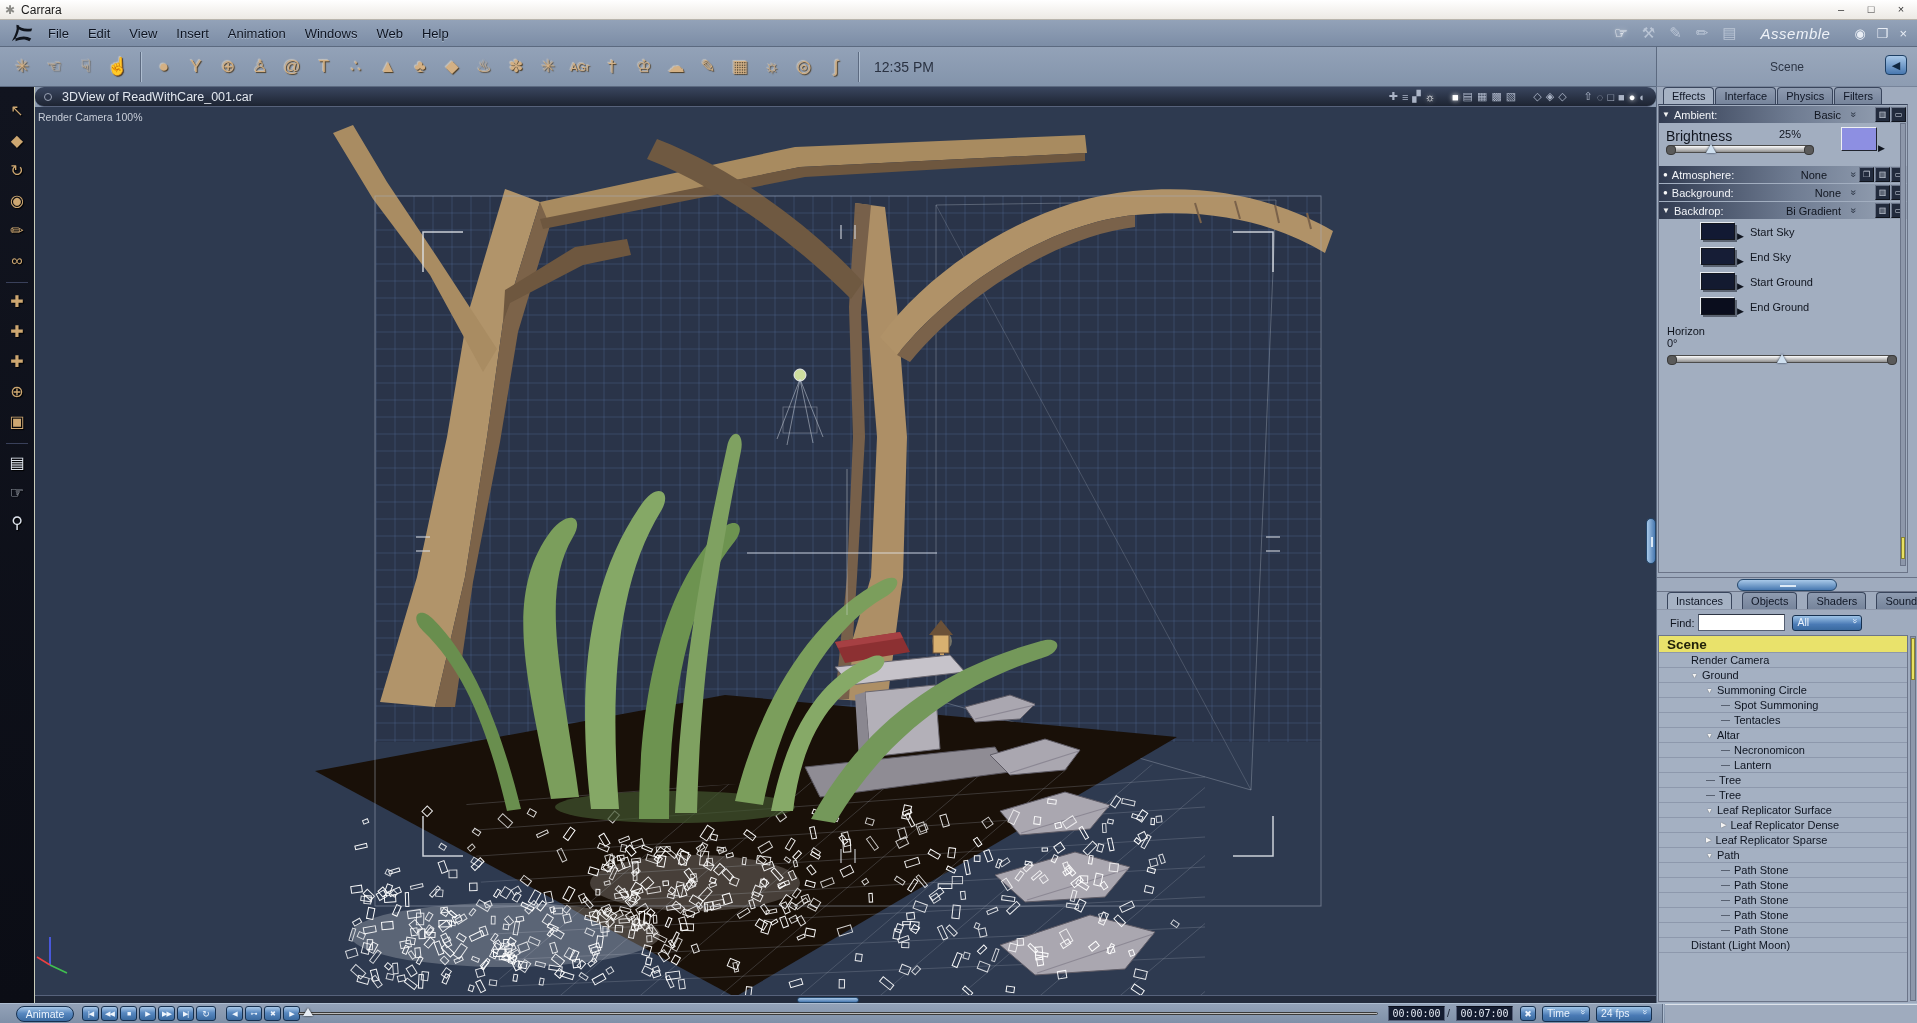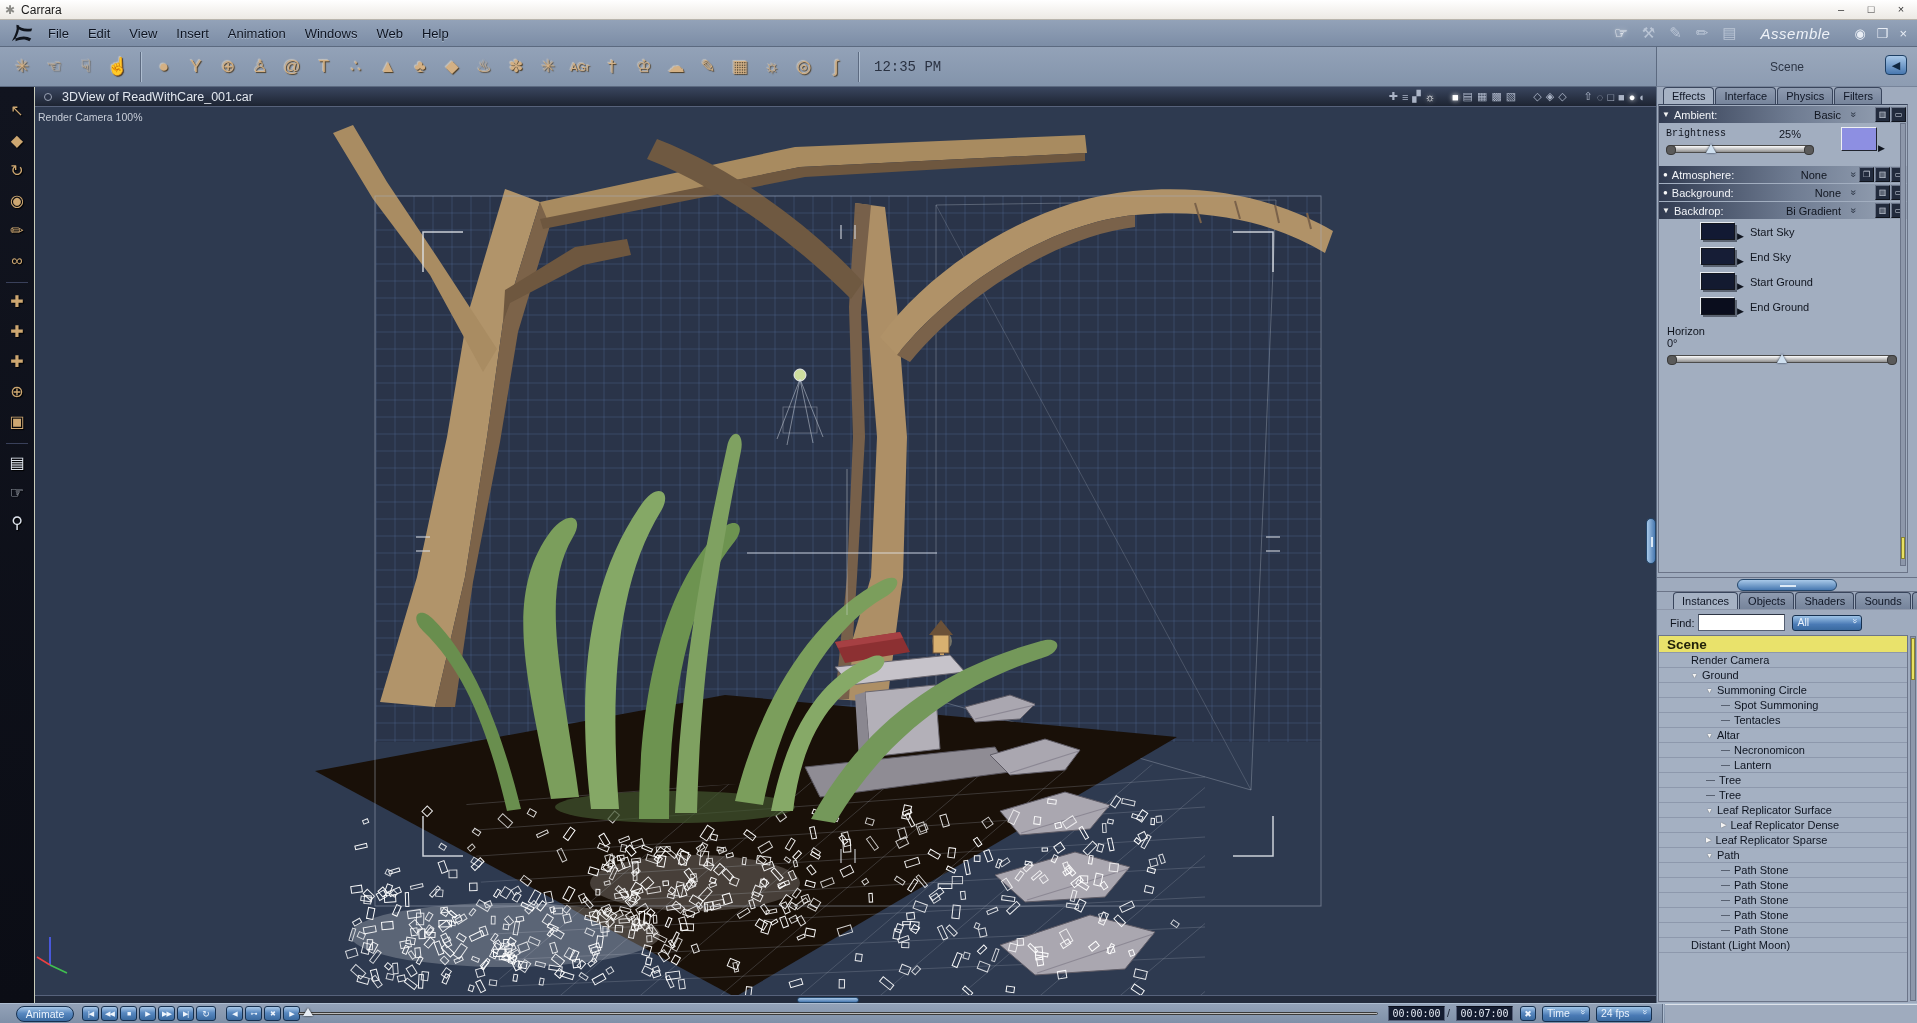--- a/index.html
+++ b/index.html
@@ -23,36 +23,36 @@
   .room.active{color:#ffffff;opacity:1;text-shadow:0 0 6px #fff,0 0 2px #fff;}
   .mode-label{font-size:15px;font-style:italic;color:#eef2f8;letter-spacing:.5px;margin:0 10px;}
   .mode-icon{font-size:13px;color:#e8edf5;cursor:default;}
 
   
   .toolbar{position:absolute;left:0;top:47px;width:1656px;height:40px;background:linear-gradient(#93a2b8,#8394ab);display:flex;align-items:center;border-bottom:1px solid #5c6a80;}
   .tb-group{display:flex;align-items:center;}
   .tbicon{width:32px;text-align:center;font-size:17px;color:#d3b084;text-shadow:1px 1px 1px #4d3c24,-1px -1px 1px rgba(244,228,200,.55);cursor:default;}
   .tbicon.txt{font-size:11px;font-weight:normal;}
   .tb-sep{width:2px;height:30px;background:#5c6a80;border-right:1px solid #aebdd0;margin:0 6px;}
-  .clock{font-size:14px;color:#2a3242;margin-left:8px;font-family:Liberation Mono, monospace;}
+  .clock{font-size:14px;color:#2a3242;margin-left:8px;}
 
   
   .right-top{position:absolute;left:1656px;top:47px;width:261px;height:40px;background:linear-gradient(#9aa8bc,#8d9cb2);border-bottom:1px solid #77849a;border-left:1px solid #5c6a80;}
   .scene-label{position:absolute;left:0;right:0;top:13px;text-align:center;font-size:12px;color:#2c3545;}
   .back-btn{position:absolute;right:10px;top:8px;width:22px;height:20px;border-radius:4px;background:linear-gradient(#a9c9e9,#4878b0);border:1px solid #1e3f63;color:#102842;font-size:11px;text-align:center;line-height:19px;cursor:default;}
 
   
   .left-tools{position:absolute;left:0;top:87px;width:34px;height:916px;background:linear-gradient(180deg,#11141f,#0b0d15);display:flex;flex-direction:column;align-items:center;padding-top:10px;}
   .ltool{width:26px;height:30px;text-align:center;line-height:28px;font-size:16px;color:#cda771;text-shadow:1px 1px 1px #000;cursor:default;}
   .ltool.white{color:#dde3ec;}
   .ltool.divider{height:1px;width:22px;background:#39405a;margin:5px 0;line-height:0;font-size:0;}
 
   
   .viewport{position:absolute;left:34px;top:87px;width:1622px;height:916px;border-left:1px solid #c9ccba;}
-  .vp-titlebar{height:20px;background:linear-gradient(#3a465f,#1d2432);border-bottom:1px solid #57627b;display:flex;align-items:center;color:#e2e7ef;}
+  .vp-titlebar{height:20px;background:linear-gradient(#3a465f,#1d2432);border-bottom:1px solid #57627b;display:flex;align-items:center;color:#e2e7ef;border-radius:9px;}
   .vp-dot{width:8px;height:8px;border-radius:50%;background:#2a3347;border:1px solid #9aa2b4;margin:0 10px 0 9px;cursor:default;}
   .vp-title{font-size:12.5px;}
   .vp-icons{margin-left:auto;display:flex;align-items:center;gap:4px;padding-right:10px;}
   .vpicon{font-size:11px;color:#b9c2d4;opacity:.9;cursor:default;}
   .vpicon.active{color:#ffffff;opacity:1;text-shadow:0 0 5px #fff;}
   .vp-canvas{position:relative;width:1622px;height:888px;background:#2e3a50;overflow:hidden;}
   .cam-label{position:absolute;left:3px;top:4px;font-size:10.5px;color:#c7cdd8;}
   .vp-hscroll{position:relative;height:8px;background:#232b3c;border-top:1px solid #57627b;}
   .vp-hscroll .pill{position:absolute;left:762px;top:1px;width:62px;height:6px;border-radius:3px;background:linear-gradient(#a9c9e9,#4878b0);border:1px solid #24466a;}
 
@@ -64,21 +64,21 @@
   .tab.active{background:#a6b2c4;}
   .fx-body{position:absolute;left:1px;top:17px;right:9px;bottom:4px;background:#a2aec0;border:1px solid #6b7488;border-top-color:#39455c;overflow:hidden;}
   .sec-header{height:17px;background:linear-gradient(90deg,#313b51,#707d93 55%,#98a4b6);display:flex;align-items:center;color:#f2f4f8;font-size:11px;cursor:default;position:relative;margin-top:1px;}
   .sec-header .tri{font-size:8px;margin:0 4px 0 3px;color:#f2f2f2;}
   .sec-header .bullet{font-size:8px;margin:0 4px 0 4px;color:#f8f8f8;}
   .sec-val{position:absolute;right:66px;color:#10151f;font-size:11px;}
   .chev{position:absolute;right:50px;color:#2c3545;font-size:10px;transform:rotate(90deg);}
   .mini-btns{position:absolute;right:1px;display:flex;gap:1px;}
   .mini-btn{width:15px;height:15px;background:#222b3d;border:1px solid #6a7488;border-bottom-color:#10141d;border-right-color:#10141d;color:#cfd6e2;font-size:8px;text-align:center;line-height:14px;cursor:default;}
   .brightness-row{position:relative;height:42px;}
-  .b-label{position:absolute;left:7px;top:5px;font-size:10px;color:#10151f;font-family:Liberation Mono, monospace;}
+  .b-label{position:absolute;left:7px;top:5px;font-size:14px;color:#10151f;}
   .b-val{position:absolute;left:120px;top:5px;font-size:11px;color:#10151f;}
   .pslider{position:absolute;height:8px;border-radius:4px;background:linear-gradient(#fdfdfd,#8f8f8f);border:1px solid #4c4c4c;}
   .pslider::before,.pslider::after{content:"";position:absolute;top:-1px;width:8px;height:8px;border-radius:4px;background:#5a5a5a;border:1px solid #3a3a3a;}
   .pslider::before{left:-1px;} .pslider::after{right:-1px;}
   .pthumb{position:absolute;top:-2px;width:0;height:0;border-left:5px solid transparent;border-right:5px solid transparent;border-bottom:9px solid #cfe0f0;filter:drop-shadow(0 0 1px #20304a);}
   .b-slider{left:7px;top:22px;width:148px;}
   .swatch{position:absolute;right:30px;top:4px;width:36px;height:24px;border:1px solid #20242e;border-top-color:#eef0f4;border-left-color:#eef0f4;cursor:default;}
   .sw-arrow{position:absolute;right:22px;top:20px;color:#10151f;font-size:9px;}
   .sw-row{height:25px;display:flex;align-items:center;padding-left:42px;}
   .sw-box{width:34px;height:17px;border:1px solid #14171f;box-shadow:-1px -1px 0 #e8ebf0,2px 2px 0 rgba(20,24,34,.5);cursor:default;}
@@ -87,21 +87,21 @@
   .horizon-row{display:flex;justify-content:space-between;padding:6px 10px 2px 8px;font-size:11px;color:#10151f;flex-direction:column;}
   .h-slider{position:relative;margin:4px 10px 0 8px;}
   .sb{position:absolute;width:6px;background:#8d97aa;border:1px solid #6b7488;}
   .sb .thumb{position:absolute;left:0;width:4px;background:#e8e164;border:1px solid #8a8430;}
   .sb-fx{right:1px;top:18px;bottom:6px;}
   .sb-fx .thumb{bottom:6px;height:22px;}
   .splitter{position:absolute;left:0;right:0;top:490px;height:15px;border-top:1px solid #6b7488;border-bottom:1px solid #6b7488;background:#9fabbe;}
   .pill-h{position:absolute;left:80px;top:1px;width:100px;height:12px;border-radius:6px;background:linear-gradient(#a8c8e8,#4878b0);border:1px solid #24466a;}
   .pill-h::after{content:"";position:absolute;left:42px;top:5px;width:16px;height:2px;background:#dce9f6;}
   .browser{position:absolute;left:0;right:0;top:505px;bottom:0;}
-  .br-tabs{height:17px;display:flex;padding-left:16px;}
+  .br-tabs{height:17px;display:flex;padding-left:10px;gap:9px;}
   .find-row{height:26px;display:flex;align-items:center;padding-left:13px;border-top:1px solid #8d97aa;}
   .find-label{font-size:11px;color:#10151f;}
   .find-input{width:87px;height:17px;margin-left:4px;border:1px solid #555f72;border-top-color:#2d3443;background:#ffffff;font-size:11px;padding:0 3px;}
   .dd{height:16px;border-radius:3px;background:linear-gradient(#9ec4e8,#4a7ab5 60%,#3a6aa0);border:1px solid #16304f;color:#eaf2fc;font-size:10.5px;display:flex;align-items:flex-start;padding:0 4px;position:relative;cursor:default;}
   .dd .dchev{margin-left:auto;transform:rotate(90deg);font-size:9px;color:#dceafa;}
   .dd-all{width:70px;margin-left:7px;}
   .tree{position:absolute;left:1px;top:43px;right:9px;bottom:1px;background:#a4b0c2;border:1px solid #6b7488;overflow:hidden;}
   .tree ul{margin:0;padding:0;list-style:none;}
   .tree li{height:15px;border-bottom:1px solid #8d98ac;display:flex;align-items:center;font-size:11px;color:#0e1420;position:relative;cursor:default;}
   .tree li.selected{background:#e9e26b;font-weight:bold;font-size:13.5px;height:17px;color:#23230a;}

